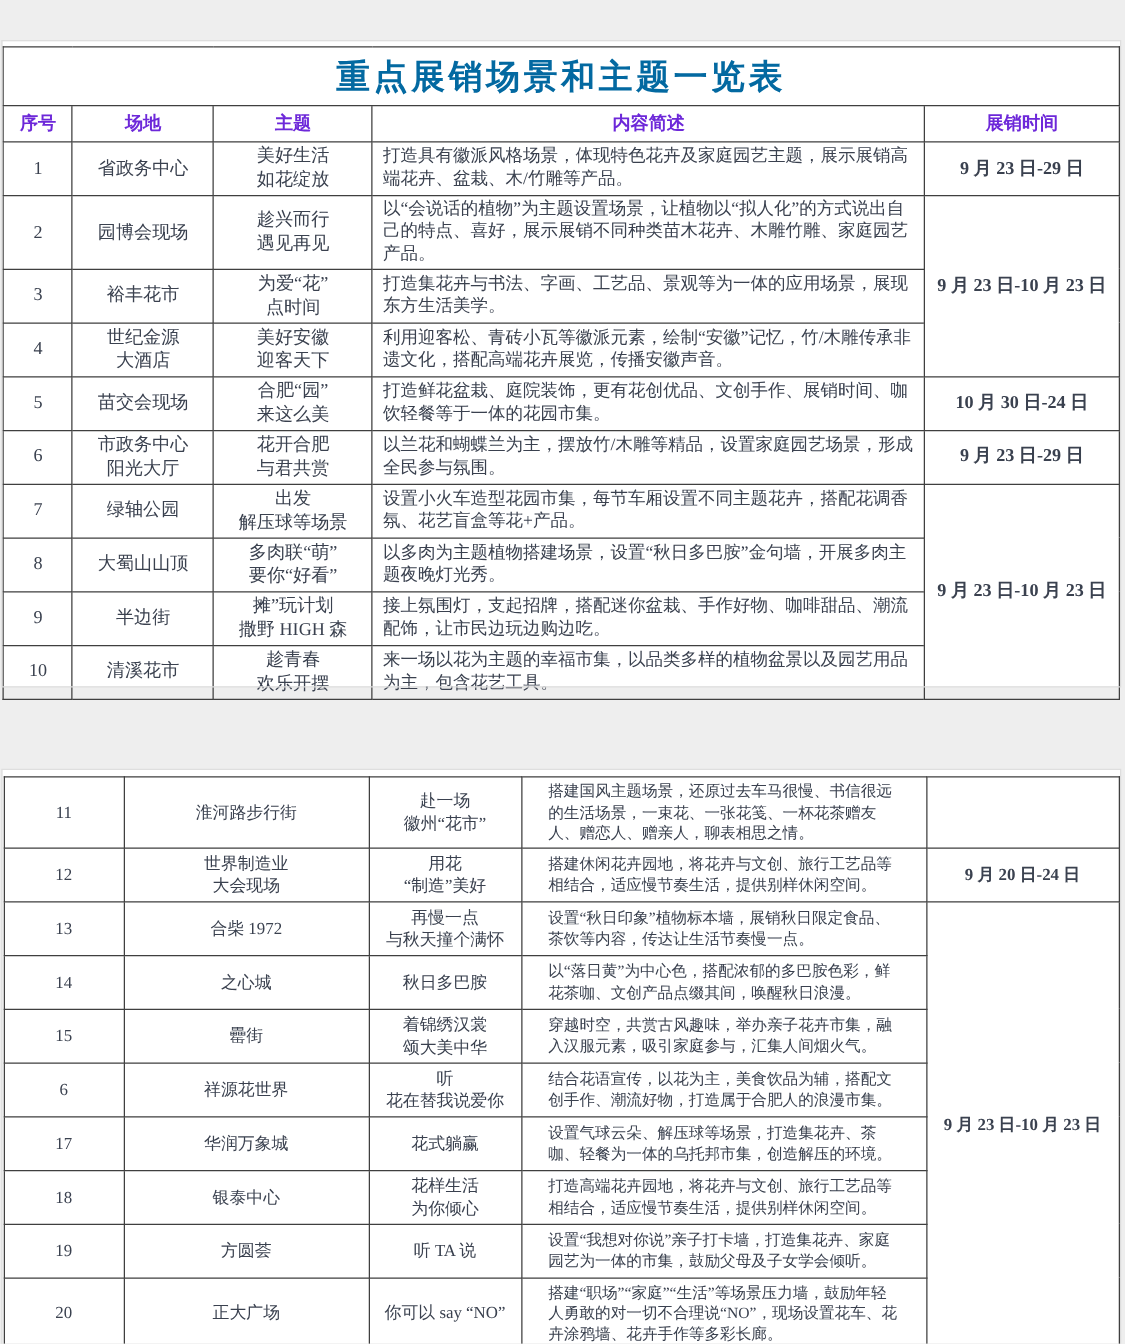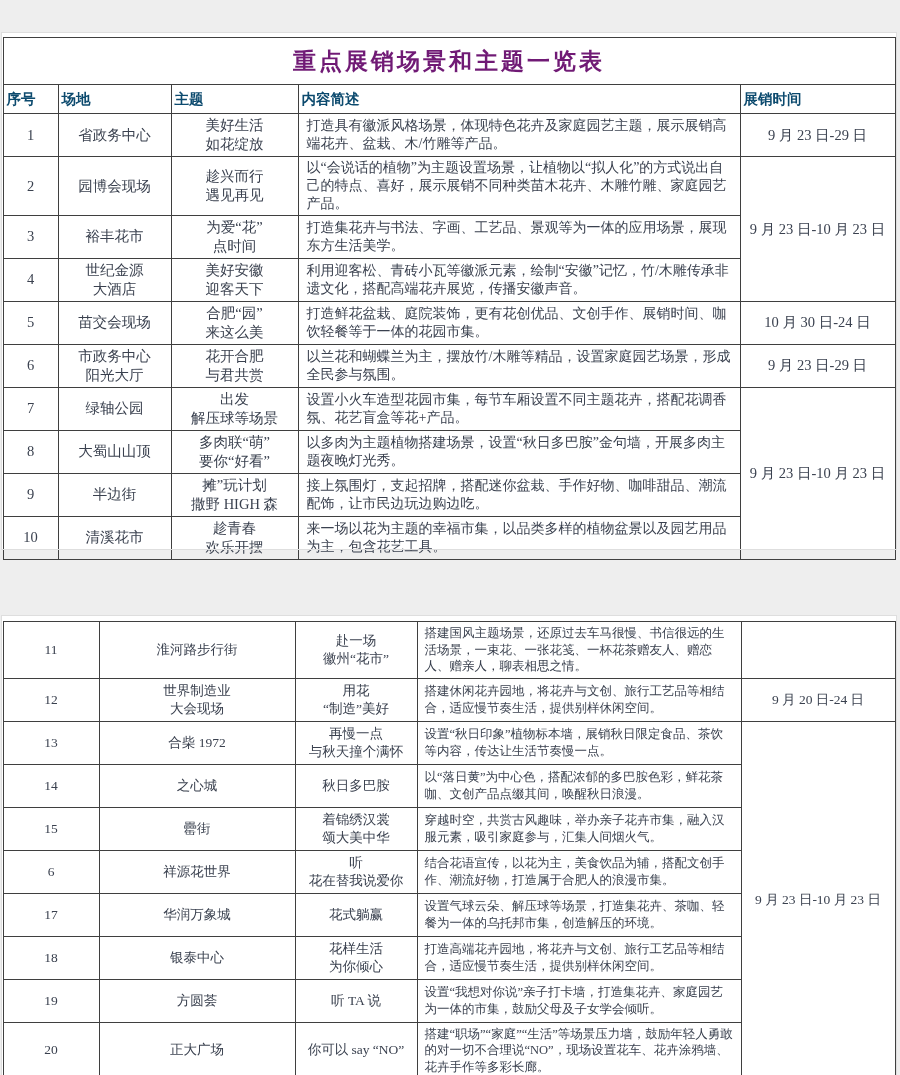--- a/index.html
+++ b/index.html
@@ -9,32 +9,32 @@
     font-family:"Liberation Serif","DejaVu Serif",serif;
     color:#3a414f;
   }
   .page{position:absolute;left:2px;width:894px;background:#ffffff;outline:1px solid #dedede;}
   .page1{top:33px;height:516px;}
   .page2{top:616px;height:459px;}
   table{border-collapse:collapse;table-layout:fixed;width:892px;margin:4px auto 0 auto;}
   .t2{margin-top:5px;}
   td,th{border:1px solid #3f3f3f;vertical-align:middle;overflow:hidden;}
   .title-cell{
-    height:44px;text-align:center;font-size:23px;font-weight:bold;color:#701a75;
+    height:44px;text-align:center;font-size:27px;font-weight:bold;color:#0369a1;
     letter-spacing:3px;
   }
-  .head td{height:24px;text-align:left;font-weight:bold;font-size:16px;color:#0c4a6e;}
+  .head td{height:24px;text-align:center;font-weight:bold;font-size:16px;color:#6d28d9;}
   .c-no,.c-venue,.c-theme,.c-time{text-align:center;white-space:pre-line;}
   .t1 td{font-size:14.5px;line-height:1.28;padding:2px 3px;}
   .t1 .c-sum{font-size:14px;text-align:left;padding:2px 8px;}
   .t1 .body-row td{height:38px;}
   .t2 td{font-size:13.5px;line-height:1.32;padding:3px 3px;}
-  .t2 .c-sum{font-size:12.5px;text-align:left;padding:3px 7px;}
+  .t2 .c-sum{font-size:12.5px;text-align:left;padding:3px 21px;}
   .t2 .body-row td{height:36px;}
-  .c-time{font-size:13.5px;}
+  .c-time{font-size:13.5px;font-weight:bold;}
 </style>
 </head>
 <body>
 
 <div class="page page1">
   <table class="t1">
     <colgroup>
       <col style="width:55px">
         <col style="width:113px">
         <col style="width:127px">

